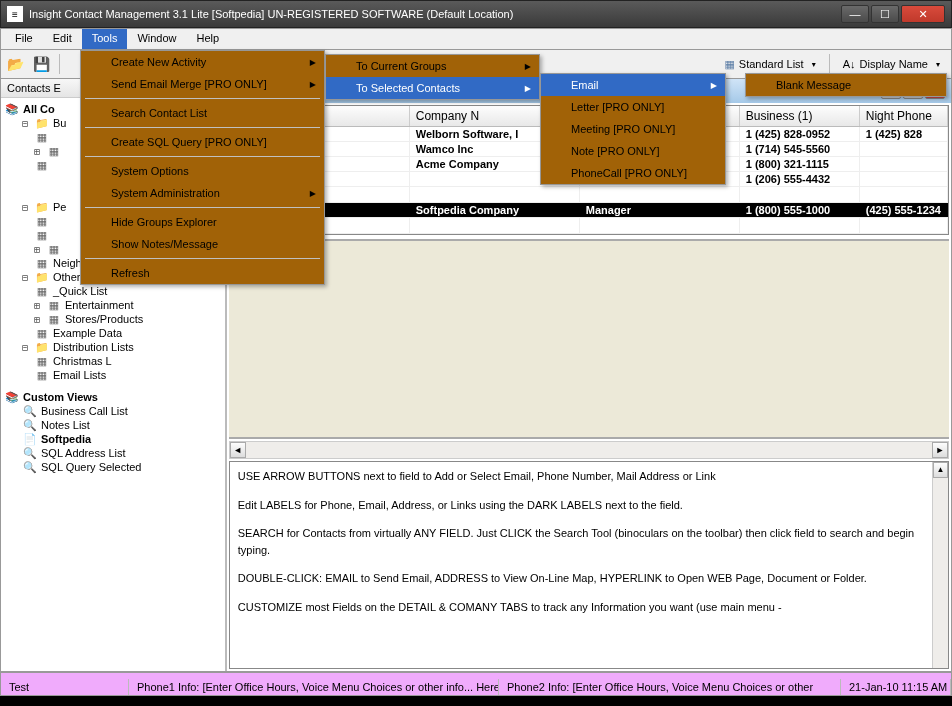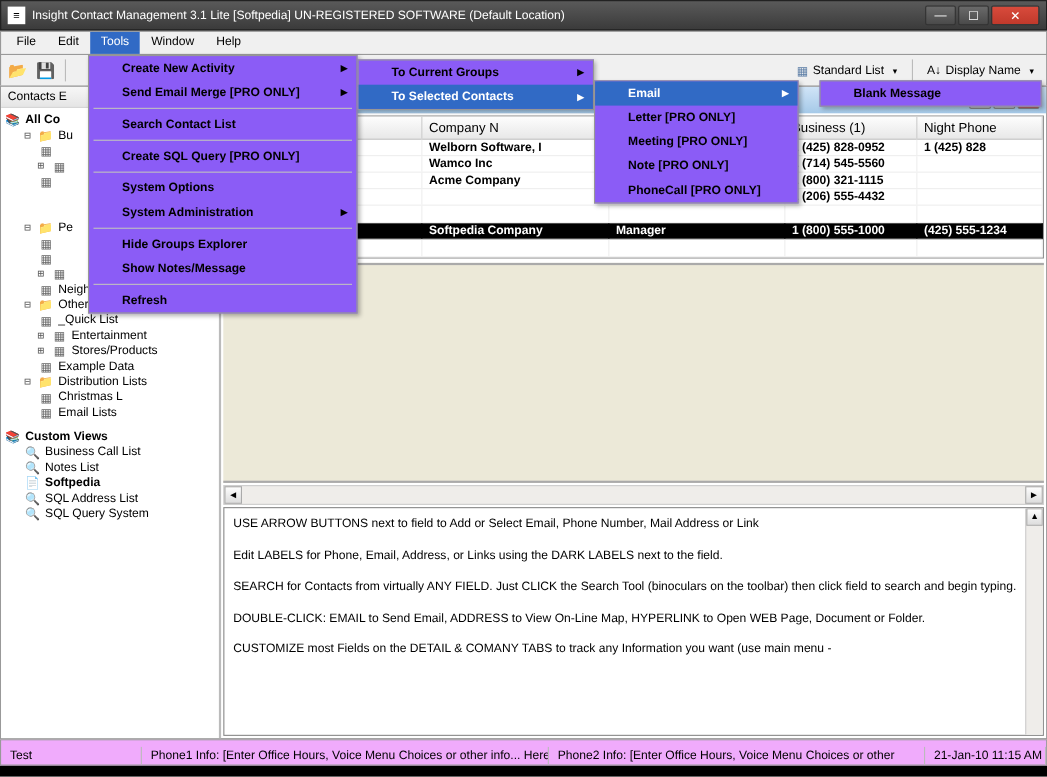--- a/index.html
+++ b/index.html
@@ -12,21 +12,21 @@
 .winbtn.close { background: linear-gradient(#d94b3c,#c0392b); width: 44px; }
 .menubar { background: #f0f0f0; height: 22px; display: flex; align-items: stretch; border: 1px solid #999; padding: 0 4px; }
 .menubar .mitem { padding: 3px 10px; cursor: default; }
 .menubar .mitem.open { background: #316ac5; color: #fff; }
 .toolbar { background: #f0f0f0; height: 28px; display: flex; align-items: center; border-left: 1px solid #999; border-right: 1px solid #999; padding: 0 4px; gap: 4px; }
 .toolbar .tbtn { width: 22px; height: 22px; display: flex; align-items: center; justify-content: center; font-size: 14px; }
 .toolbar .tsep { width: 1px; height: 20px; background: #bbb; margin: 0 2px; }
 .toolbar .tlabel { padding: 2px 6px; display: flex; align-items: center; gap: 4px; border: 1px solid transparent; }
 .toolbar .drop::after { content: "▾"; font-size: 8px; margin-left: 4px; }
 .content { display: flex; height: 594px; border: 1px solid #999; background: #fff; position: relative; }
-.left { width: 200px; border-right: 2px solid #bbb; background: #fff; overflow: hidden; }
+.left { width: 226px; border-right: 2px solid #bbb; background: #fff; overflow: hidden; }
 .left .hdr { background: linear-gradient(#f7f7f7,#e5e5e5); border-bottom: 1px solid #ccc; padding: 3px 6px; font-size: 11px; }
 .tree { padding: 4px; font-size: 11px; }
 .tree .node { display: flex; align-items: center; gap: 4px; padding: 1px 0; white-space: nowrap; }
 .tree .ind { display: inline-block; }
 .tree .exp { font-family: monospace; width: 12px; text-align: center; color: #555; font-size: 10px; }
 .tree .icon { width: 14px; height: 12px; display: inline-flex; align-items: center; justify-content: center; font-size: 11px; }
 .tree .book { color: #5a5a8a; }
 .tree .folder { color: #c9a63e; }
 .tree .grid { color: #666; }
 .tree .bino { color: #444; }
@@ -45,21 +45,21 @@
 .td { padding: 1px 6px; border-right: 1px solid #eee; overflow: hidden; white-space: nowrap; }
 .empty-area { height: 200px; background: #ece9d8; border-top: 2px solid #aaa; border-bottom: 2px solid #aaa; margin: 2px; }
 .scroll-h { height: 18px; background: #efedea; border: 1px solid #ccc; margin: 0 2px; position: relative; }
 .scroll-h .arrow { width: 16px; height: 16px; background: linear-gradient(#fdfdfd,#ddd); border: 1px solid #aaa; position: absolute; top: 0; display: flex; align-items: center; justify-content: center; font-size: 9px; }
 .scroll-h .arrow.l { left: 0; }
 .scroll-h .arrow.r { right: 0; }
 .notes { flex: 1; margin: 2px; border: 1px solid #888; background: #fff; padding: 6px 8px; font-size: 11px; overflow: hidden; line-height: 1.5; position: relative; }
 .notes p { margin-bottom: 12px; }
 .statusbar { height: 24px; background: #f0abfc; border: 1px solid #999; display: flex; align-items: flex-end; font-size: 11px; }
 .statusbar .cell { padding: 2px 8px; border-right: 1px solid #bbb; overflow: hidden; white-space: nowrap; }
-.dropdown { position: absolute; background: #8b5cf6; border: 1px solid #979797; box-shadow: 2px 2px 4px rgba(0,0,0,0.3); font-size: 11px; z-index: 100; font-weight: bold; }
+.dropdown { position: absolute; background: #a16207; border: 1px solid #979797; box-shadow: 2px 2px 4px rgba(0,0,0,0.3); font-size: 11px; z-index: 100; }
 .dropdown .ditem { padding: 5px 24px 5px 30px; white-space: nowrap; position: relative; cursor: default; }
 .dropdown .ditem.hover { background: #316ac5; color: #fff; }
 .dropdown .dsep { height: 1px; background: #c0c0c0; margin: 3px 4px; }
 .dropdown .arrow-r { position: absolute; right: 8px; top: 50%; transform: translateY(-50%); font-size: 8px; }
 .vscroll { position: absolute; right: 0; top: 0; bottom: 0; width: 16px; background: #efedea; border-left: 1px solid #ccc; }
 .vscroll .ar { height: 16px; background: linear-gradient(#fdfdfd,#ddd); border: 1px solid #aaa; display: flex; align-items: center; justify-content: center; font-size: 8px; }
 </style>
 </head>
 <body>
 
@@ -215,21 +215,21 @@
           <span class="bold">Softpedia</span>
         </div>
       <div class="node">
           <span class="ind" style="width:14px"></span>
           <span class="icon bino">🔍</span>
           <span>SQL Address List</span>
         </div>
       <div class="node">
           <span class="ind" style="width:14px"></span>
           <span class="icon bino">🔍</span>
-          <span>SQL Query System</span>
+          <span>SQL Query Selected</span>
         </div>
     </div>
   </div>
 
   <div class="right">
     <div class="docbar">
       <span>ontacts</span>
       <span class="flex"></span>
       <div class="docbtn">—</div>
       <div class="docbtn">❐</div>

